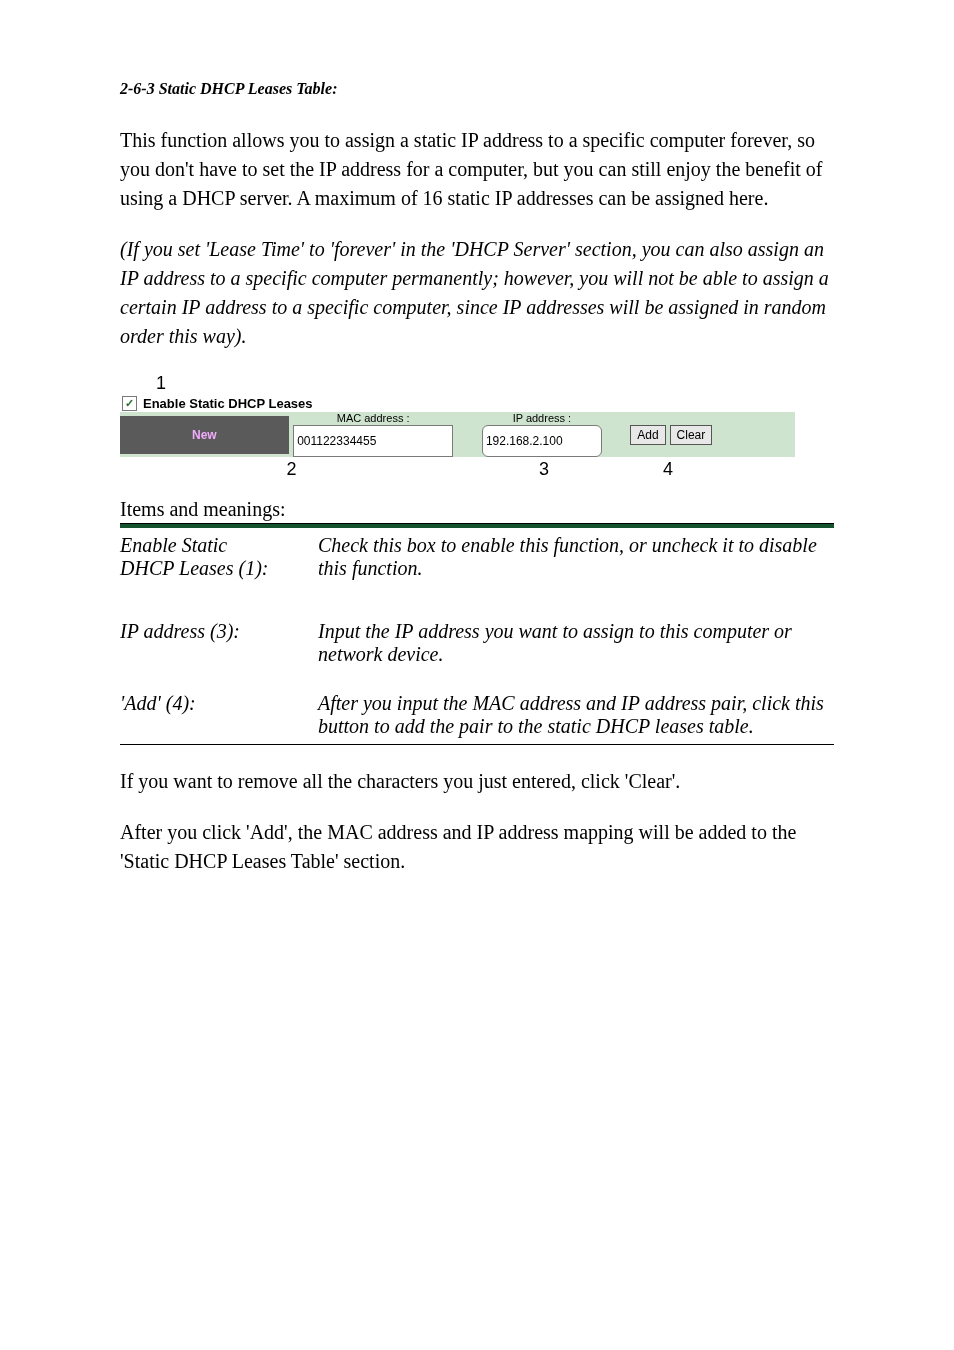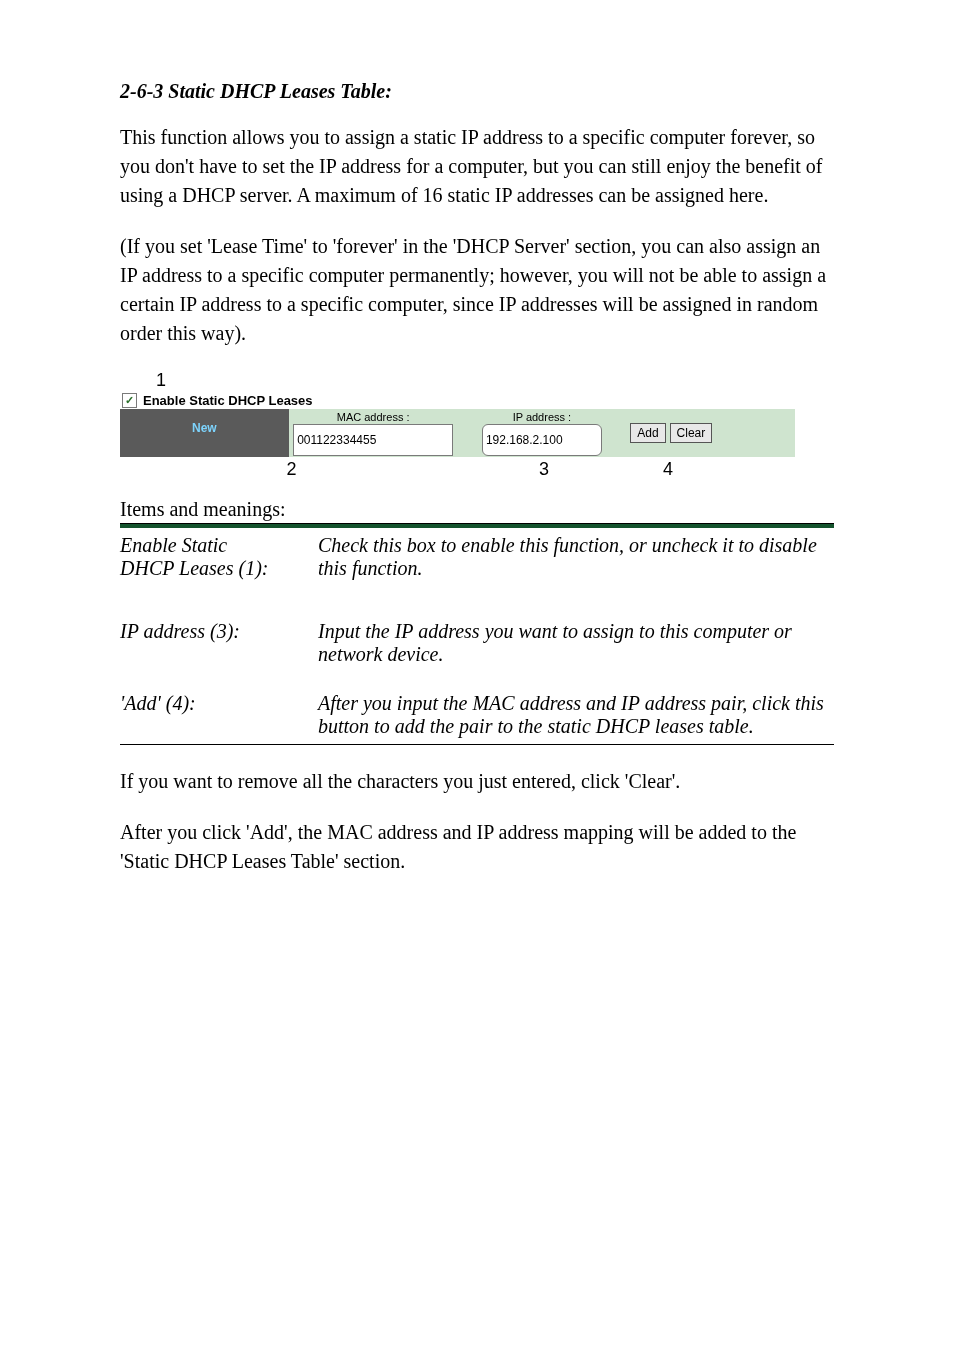--- a/index.html
+++ b/index.html
@@ -8,28 +8,29 @@
     font-family: "Times New Roman", Times, serif;
     font-size: 20px;
     color: #000;
     background: #fff;
     width: 954px;
     box-sizing: border-box;
   }
   .section-title {
     font-style: italic;
     font-weight: bold;
-    font-size: 20px;
-    margin-bottom: 20px;
+    font-size: 16px;
+    margin-bottom: 28px;
   }
   p {
     margin: 0 0 22px 0;
     line-height: 1.45;
   }
   .italic {
+    font-style: italic;
   }
   
   .ui-shot {
     font-family: Tahoma, Arial, sans-serif;
     font-size: 12px;
     color: #000;
     margin: 10px 0 4px 0;
   }
   .ui-shot .callout-1 {
     font-family: Arial, sans-serif;
@@ -69,26 +70,26 @@
     background: #cfe4cf;
     padding: 0;
     vertical-align: middle;
     height: 38px;
   }
   .cell-new {
     width: 34px;
   }
   .new-badge {
     background: #5a5a5a;
-    color: #7dd3fc;
+    color: #f0abfc;
     font-weight: bold;
     font-size: 12px;
     display: block;
     text-align: center;
-    height: 48px;
+    height: 38px;
     line-height: 38px;
   }
   .col-mac { width: 275px; }
   .col-ip  { width: 230px; }
   .col-btn { width: 136px; }
   .stack {
     display: flex;
     flex-direction: column;
     align-items: center;
     justify-content: center;

